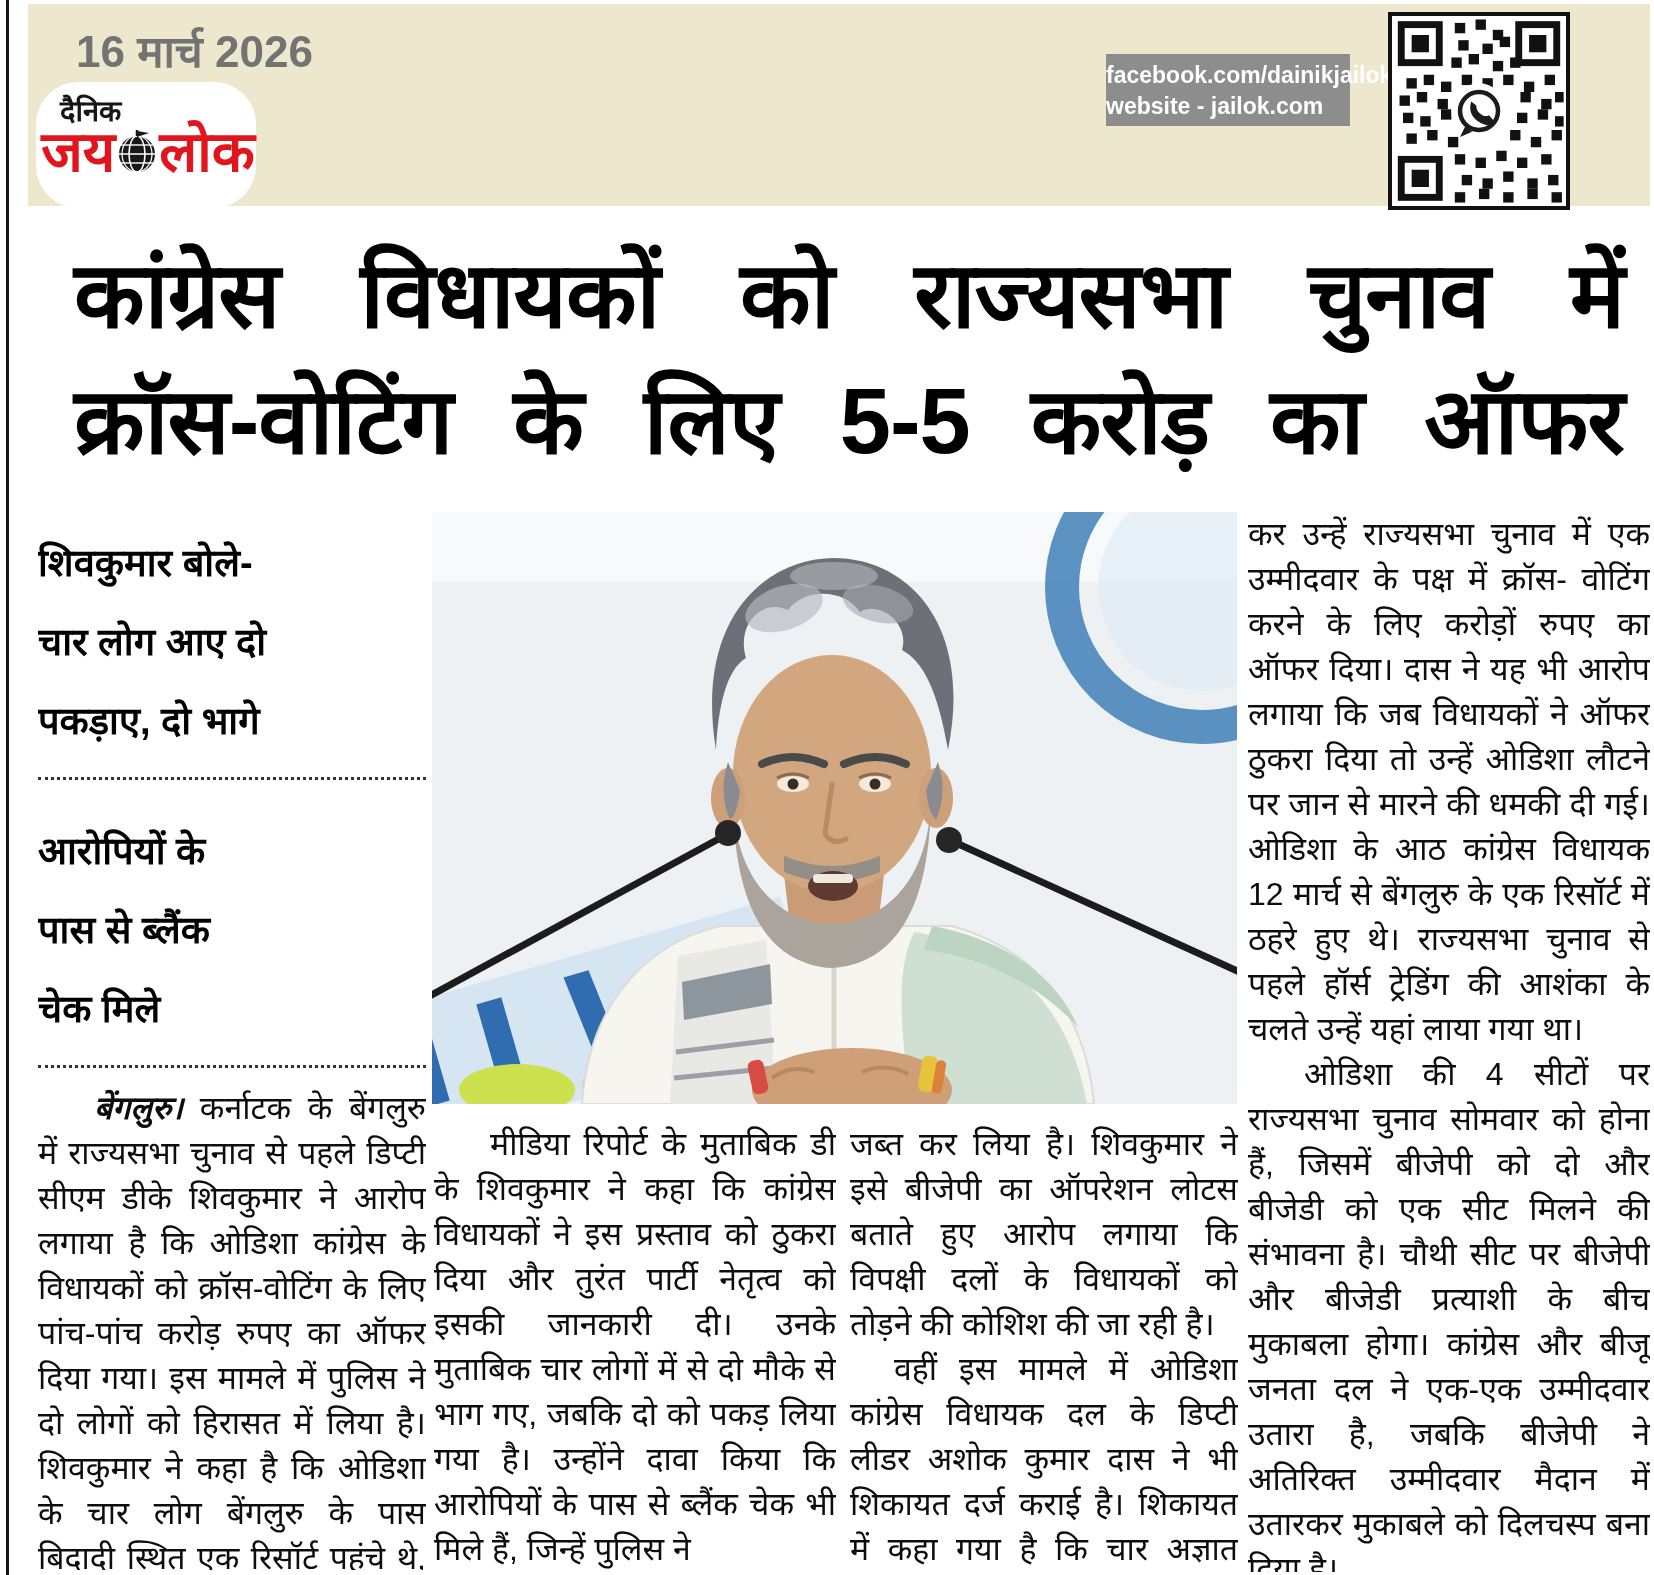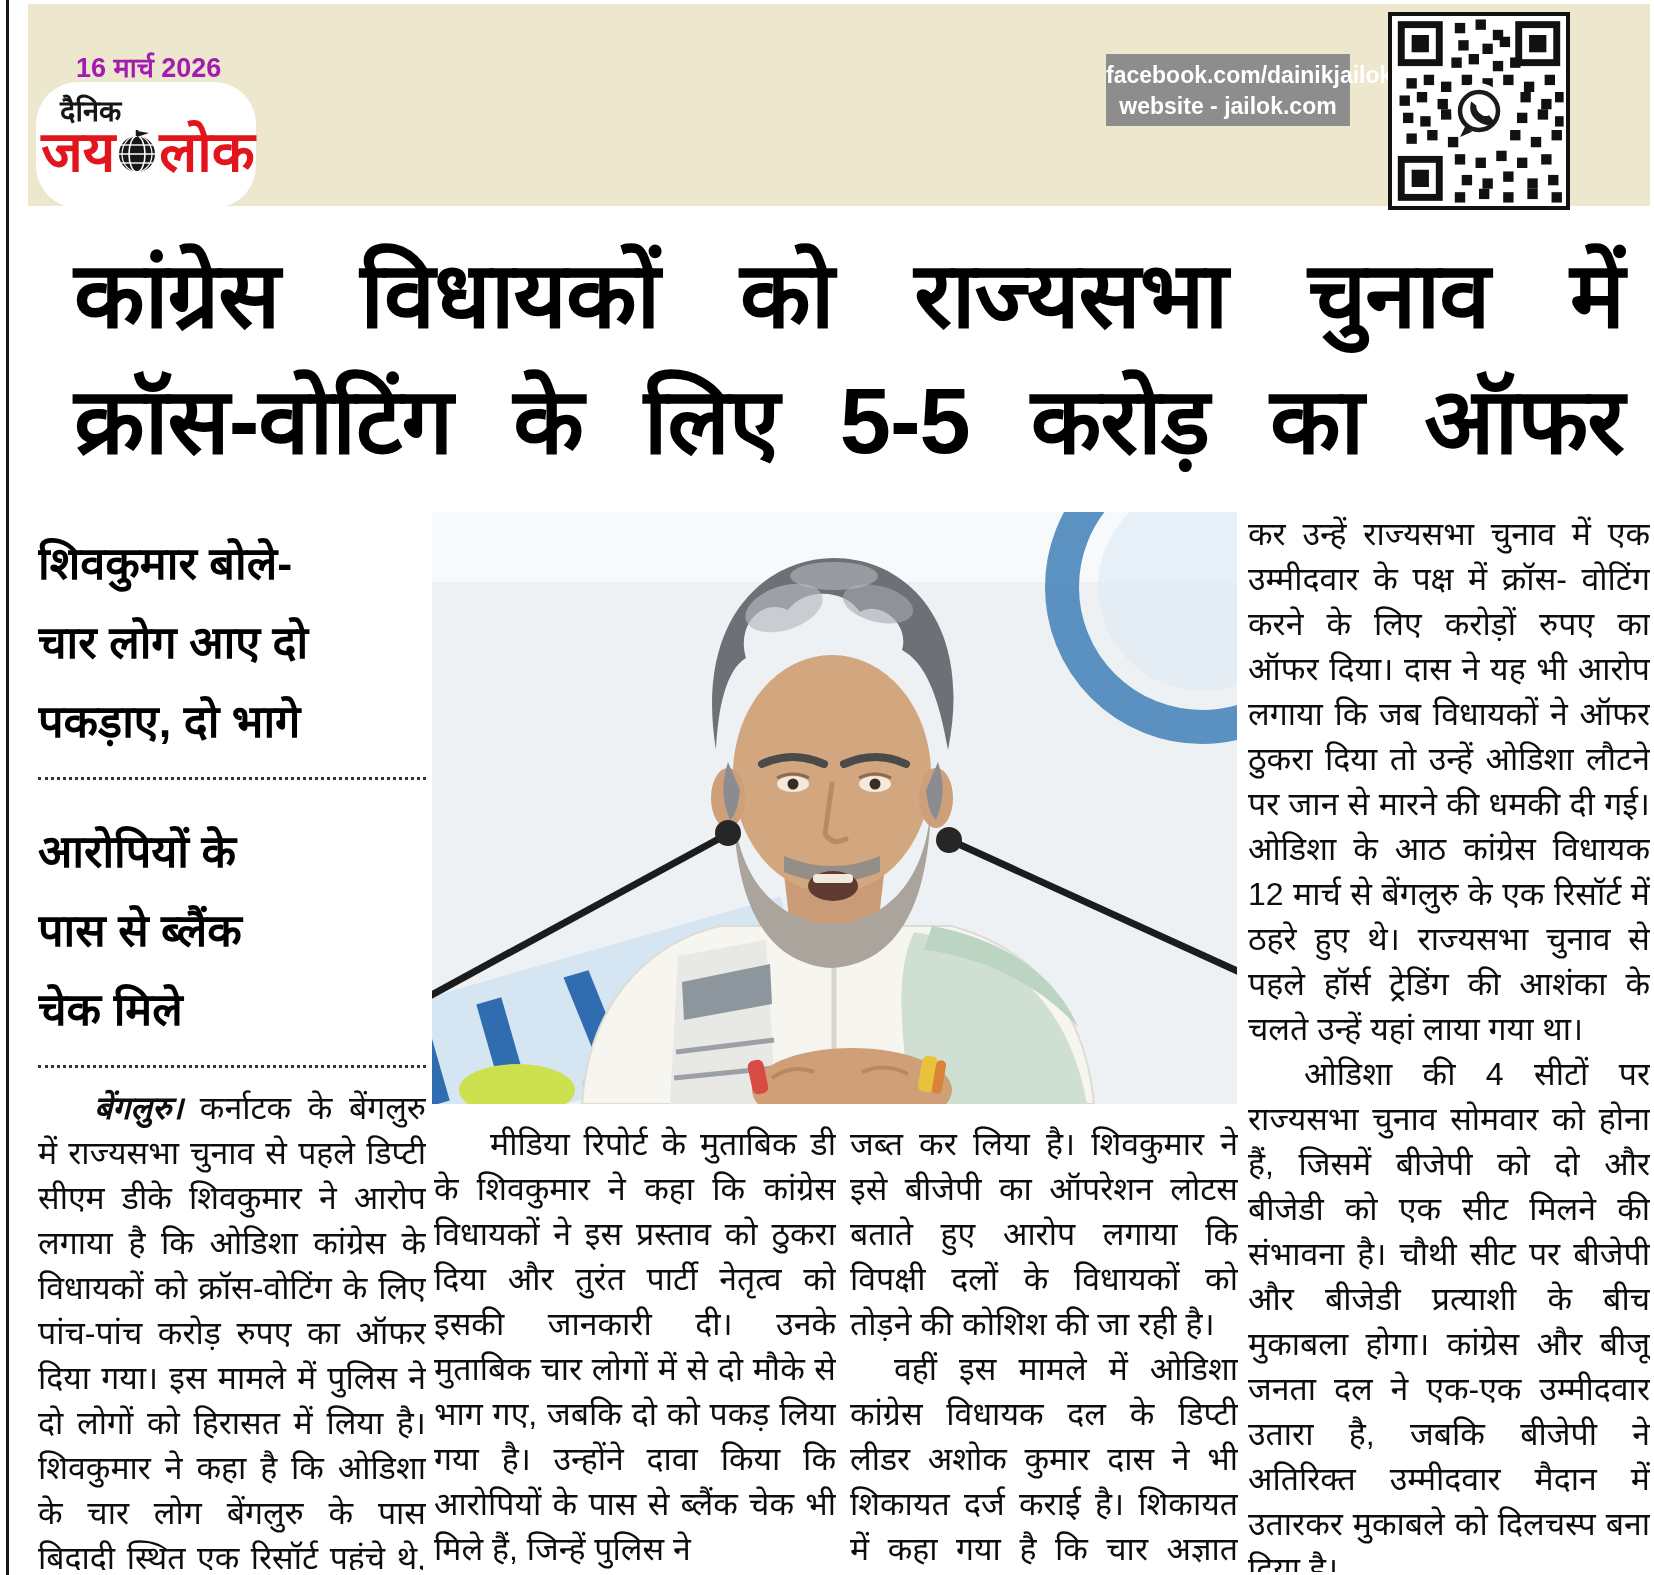--- a/index.html
+++ b/index.html
@@ -2,49 +2,49 @@
 <html><head>
 <meta charset="utf-8">
 <style>
   html,body{margin:0;padding:0;background:#fff;}
   .page{position:relative;width:1654px;height:1575px;background:#ffffff;overflow:hidden;
         font-family:"Liberation Sans",sans-serif;color:#111;}
   .left-rule{position:absolute;left:6px;top:0;width:3px;height:1575px;background:#151515;}
 
   
   .masthead{position:absolute;left:28px;top:4px;width:1622px;height:202px;background:#ece7cd;}
-  .date{position:absolute;left:48px;top:16px;font-size:27px;font-weight:bold;color:#a21caf;margin-top:28px;}
+  .date{position:absolute;left:48px;top:16px;font-size:44px;font-weight:bold;color:#737373;}
   .logo-box{position:absolute;left:8px;top:78px;width:220px;height:126px;background:#ffffff;border-radius:42px;}
   .logo-tagline{position:absolute;left:24px;top:8px;font-size:29px;font-weight:bold;color:#161616;}
   .logo-name{position:absolute;left:16px;top:42px;width:192px;display:flex;align-items:center;justify-content:center;gap:0;
              font-size:56px;font-weight:bold;color:#e2141c;line-height:1;}
   .globe{width:44px;height:44px;flex:0 0 auto;}
   .social-box{position:absolute;left:1078px;top:50px;width:244px;height:72px;background:#8d8d8d;
-              color:#ffffff;font-size:23px;font-weight:bold;text-align:center;line-height:31px;padding-top:6px;box-sizing:border-box;}
+              color:#ffffff;font-size:23px;font-weight:bold;line-height:31px;padding-top:6px;box-sizing:border-box;}
   .scan-text{position:absolute;left:1050px;top:128px;width:300px;font-size:28px;font-weight:bold;color:#141414;
              text-align:center;line-height:37px;white-space:pre-line;}
   .qr-wrap{position:absolute;left:1360px;top:8px;width:182px;height:198px;background:#ffffff;border:4px solid #111;box-sizing:border-box;}
   .qr-wrap svg{width:100%;height:100%;display:block;}
 
   
   .headline{position:absolute;left:34px;top:232px;width:1590px;}
   .headline .hl{font-size:92px;line-height:126px;font-weight:bold;color:#000;
                 text-align:justify;text-align-last:justify;letter-spacing:-1px;margin-left:40px;}
 
   
   .col{position:absolute;font-size:32px;line-height:45px;text-align:justify;color:#0d0d0d;}
   .col p{margin:0;}
   .indent{text-indent:56px;}
   .indent-sm{text-indent:44px;}
   .dateline{font-weight:bold;font-style:italic;}
   .col1{left:38px;top:512px;width:388px;height:1058px;overflow:hidden;}
   .col2{left:434px;top:1122px;width:402px;height:450px;overflow:hidden;}
   .col3{left:850px;top:1122px;width:388px;height:450px;overflow:hidden;}
   .col4{left:1248px;top:512px;width:402px;height:1060px;overflow:hidden;}
-  .subhead{font-size:45px;line-height:79px;font-weight:bold;color:#000;text-align:left;
+  .subhead{font-size:38px;line-height:79px;font-weight:bold;color:#000;text-align:left;
            white-space:pre-line;margin:0;}
   .sub1{padding-top:12px;}
   .sub2{padding-top:32px;}
   .dotted{border:0;border-top:3px dotted #333;margin:16px 0 0 0;}
   .col1 .body-start{margin-top:18px;}
 
   
   .photo{position:absolute;left:432px;top:512px;width:805px;height:592px;overflow:hidden;background:#eef1f4;}
   .photo svg{width:100%;height:100%;display:block;}
 </style>

